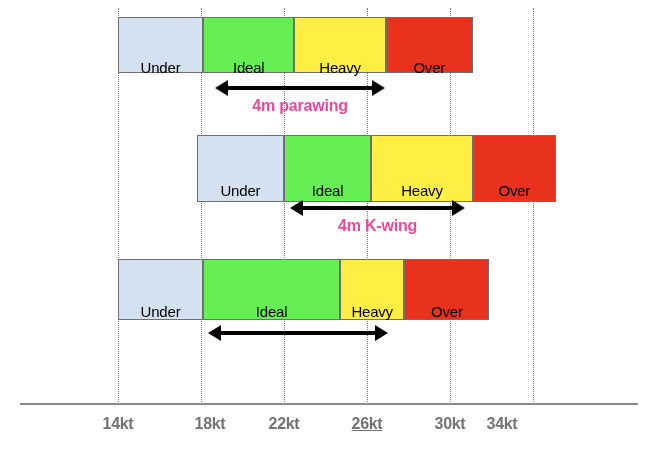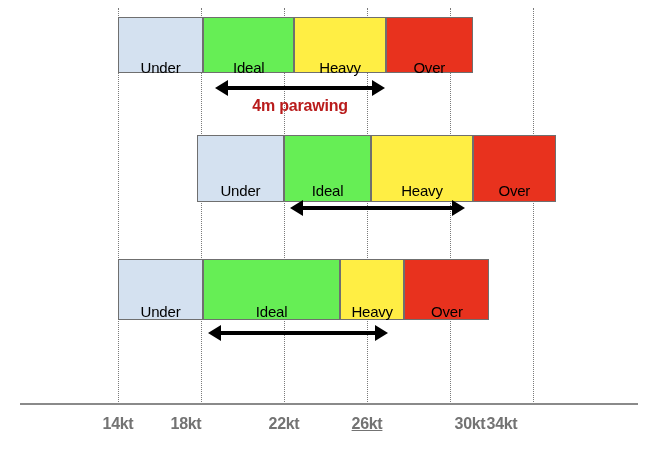--- a/index.html
+++ b/index.html
@@ -89,21 +89,21 @@
     border-left: 13px solid #000000;
     right: 0;
   }
   .arrow-label {
     position: absolute;
     top: 17px;
     width: 100%;
     text-align: center;
     font-size: 16px;
     font-weight: bold;
-    color: #b91c1c;
+    color: #ec4899;
     white-space: nowrap;
     letter-spacing: -0.2px;
   }
 </style>
 </head>
 <body>
 
 <div id="chart-root">
 
   <div id="gridlines">
@@ -164,32 +164,33 @@
       <div class="arrow-group" style="top: 80px; left: 215px; width: 170px; height: 40px;">
         <div class="arrow-head left"></div>
         <div class="arrow-line" style="left: 10px; width: 150px;"></div>
         <div class="arrow-head right"></div>
         <div class="arrow-label">4m parawing</div>
       </div>
       <div class="arrow-group" style="top: 200px; left: 290px; width: 175px; height: 40px;">
         <div class="arrow-head left"></div>
         <div class="arrow-line" style="left: 10px; width: 155px;"></div>
         <div class="arrow-head right"></div>
+        <div class="arrow-label">4m K-wing</div>
       </div>
       <div class="arrow-group" style="top: 325px; left: 208px; width: 180px; height: 40px;">
         <div class="arrow-head left"></div>
         <div class="arrow-line" style="left: 10px; width: 160px;"></div>
         <div class="arrow-head right"></div>
       </div>
     </div>
 
   <div class="axis-line"></div>
 
   <div id="xticks">
       <div class="axis-tick-label" style="left: 118px;">14kt</div>
-      <div class="axis-tick-label" style="left: 186px;">18kt</div>
+      <div class="axis-tick-label" style="left: 210px;">18kt</div>
       <div class="axis-tick-label" style="left: 284px;">22kt</div>
       <div class="axis-tick-label" style="left: 367px; text-decoration: underline;">26kt</div>
-      <div class="axis-tick-label" style="left: 470px;">30kt</div>
+      <div class="axis-tick-label" style="left: 450px;">30kt</div>
       <div class="axis-tick-label" style="left: 502px;">34kt</div>
     </div>
 
 </div>
 
 </body></html>

